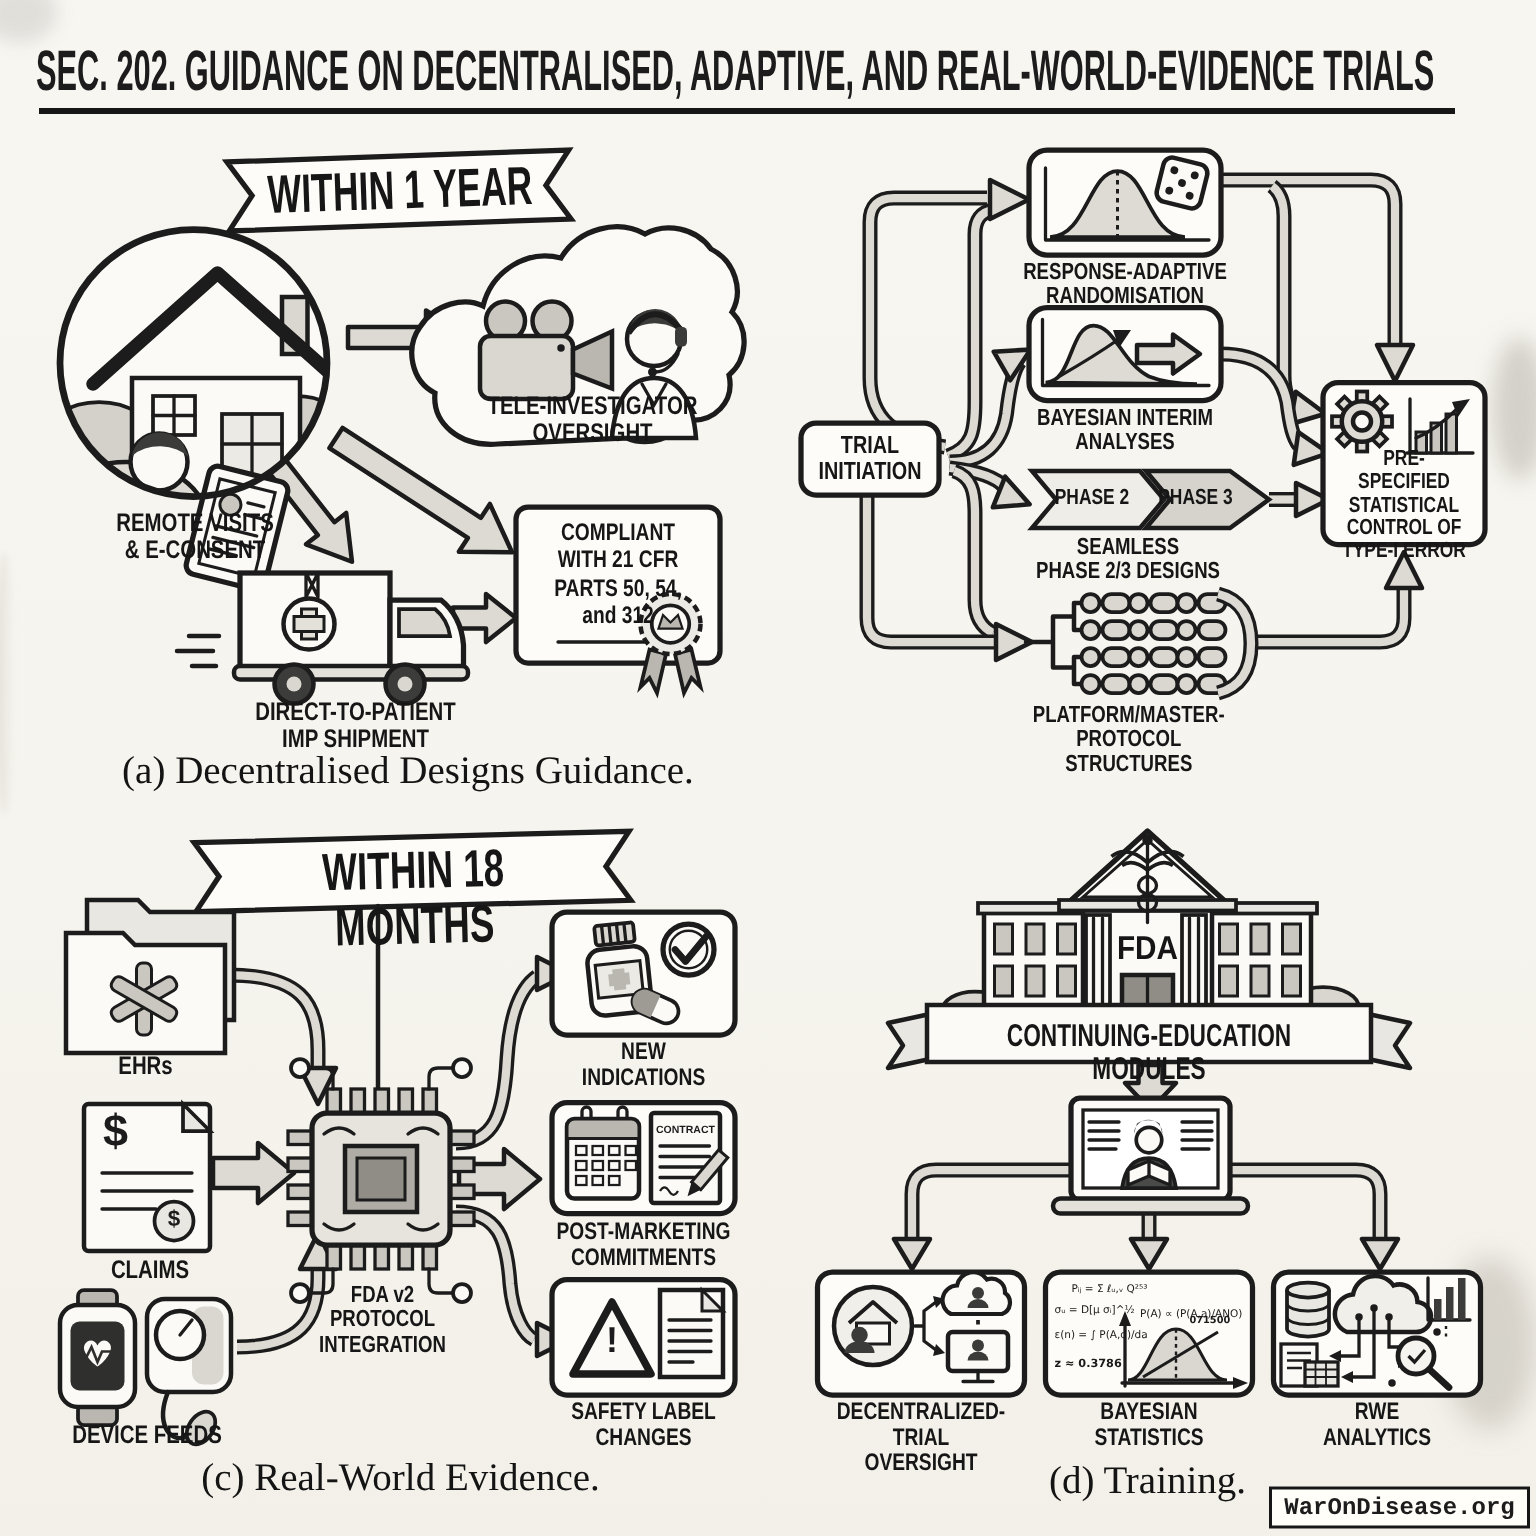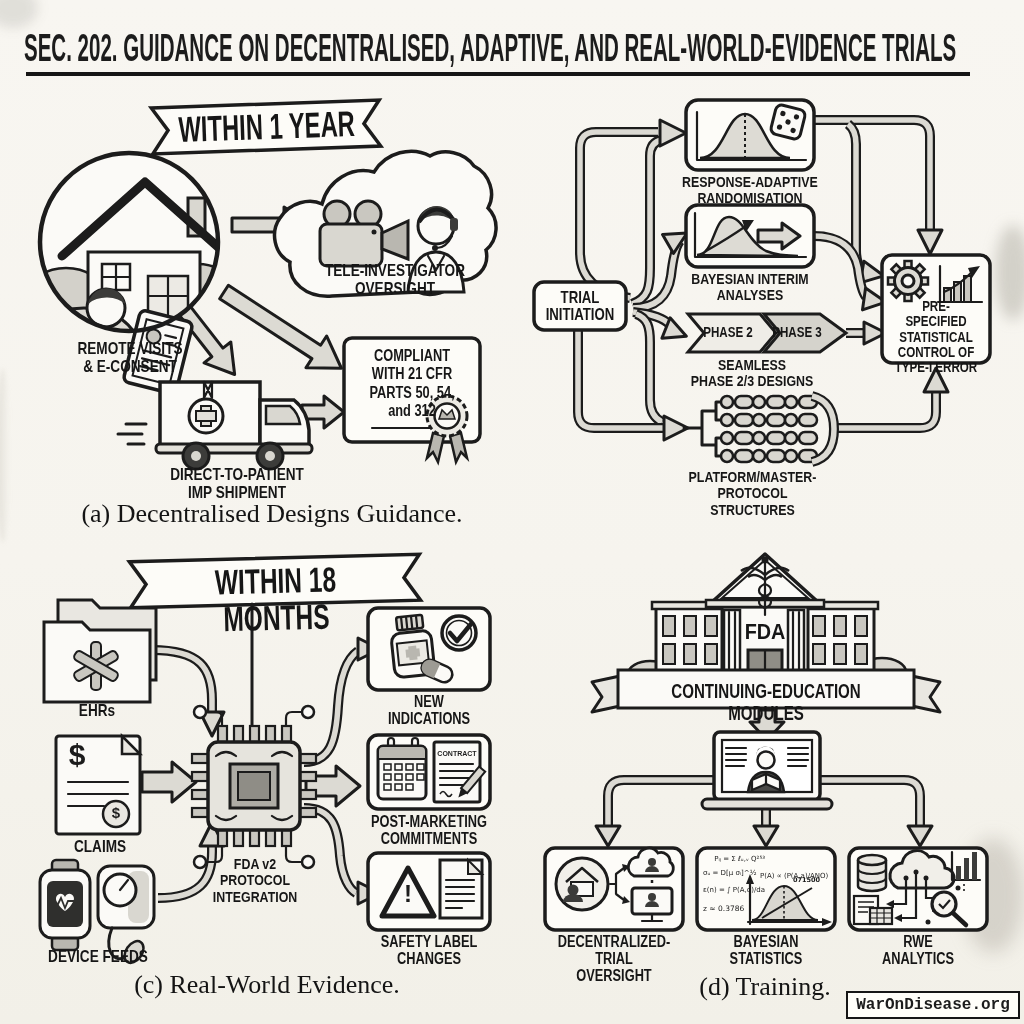--- a/index.html
+++ b/index.html
@@ -627,18 +627,18 @@
   <div class="abs cond pre" style="left:528px;top:934px;width:172px;font-size:16px;">DECENTRALIZED-TRIAL
 OVERSIGHT</div>
   <div class="abs cond pre" style="left:697px;top:934px;width:138px;font-size:16px;">BAYESIAN
 STATISTICS</div>
   <div class="abs cond pre" style="left:849px;top:934px;width:138px;font-size:16px;">RWE
 ANALYTICS</div>
   <div class="abs tiny" style="left:703px;top:855px;width:62px;font-size:7px;text-align:right;">Pᵢⱼ = Σ ℓᵤ,ᵥ Q²⁵³</div>
   <div class="abs tiny" style="left:703px;top:869px;width:62px;font-size:7px;">σᵤ = D[μ σᵢ]^½</div>
   <div class="abs tiny" style="left:760px;top:857px;width:74px;font-size:7px;margin-top:15px;">P(A) ∝ (P(A,a)/ANO)</div>
   <div class="abs tiny" style="left:703px;top:886px;width:64px;font-size:7px;">ε(n) = ∫ P(A,d)/da</div>
-  <div class="abs tiny" style="left:703px;top:905px;width:54px;font-size:7.5px;">z ≈ 0.3786</div>
+  <div class="abs tiny" style="left:703px;top:905px;width:54px;font-size:7.5px;font-weight:bold;">z ≈ 0.3786</div>
   <div class="abs tiny" style="left:793px;top:877px;width:40px;font-size:6.5px;font-weight:700;">071500</div>
   <div class="abs serif" style="left:565px;top:972px;width:400px;font-size:26px;">(d) Training.</div>
 
   <div class="abs" id="watermark" style="left:846px;top:991px;width:158px;">WarOnDisease.org</div>
 </div>
 
 </body></html>

